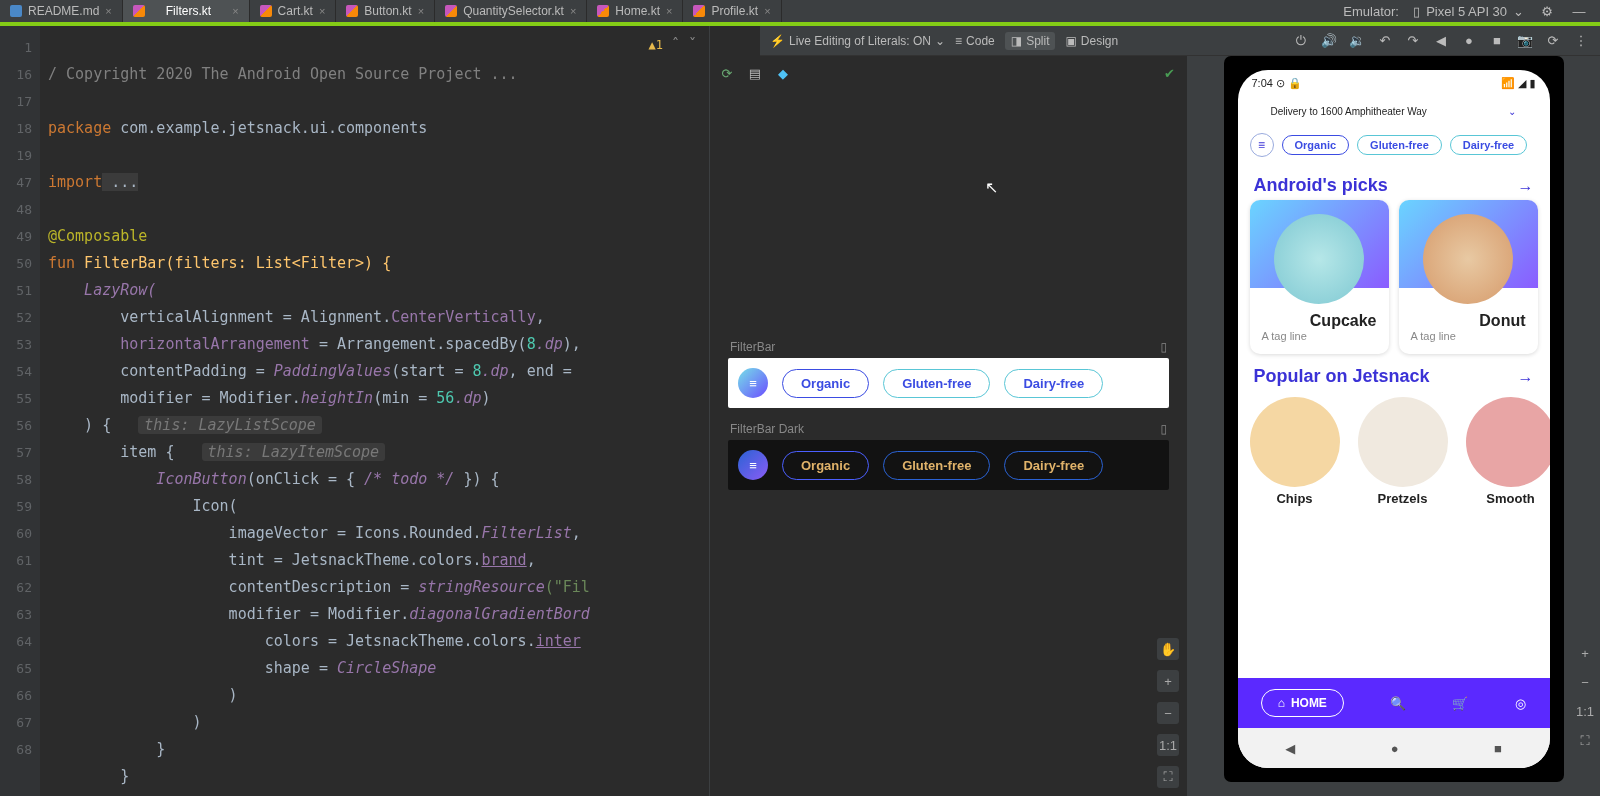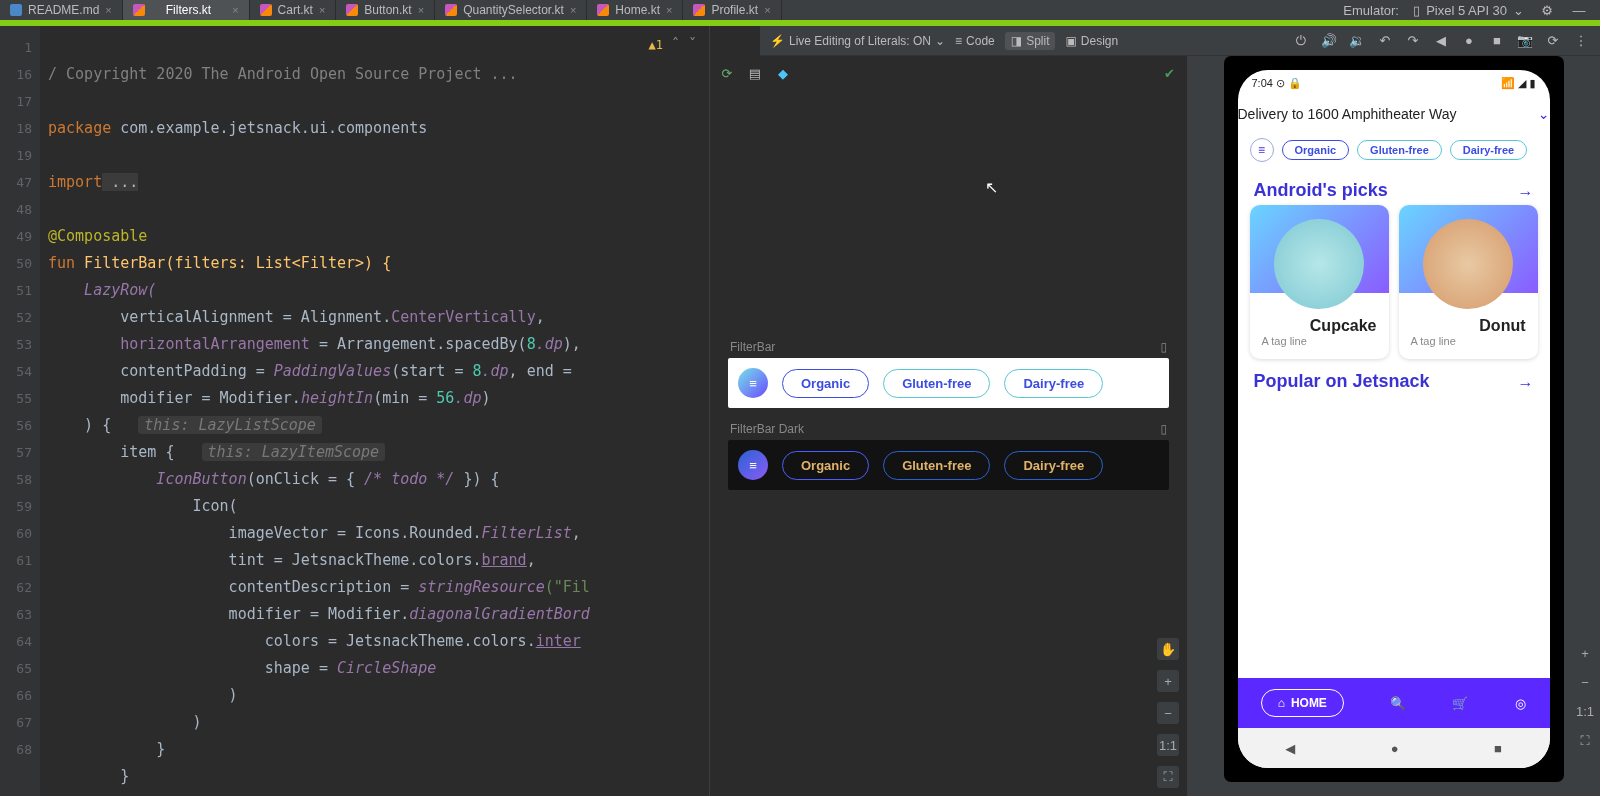--- a/index.html
+++ b/index.html
@@ -12,21 +12,21 @@
     height: 796px;
     overflow: hidden;
     position: relative;
   }
   
   .tabbar {
     height: 26px;
     background: #3c3f41;
     display: flex;
     align-items: stretch;
-    border-bottom: 6px solid #84cc16;
+    border-bottom: 4px solid #84cc16;
   }
   .tab {
     display: flex;
     align-items: center;
     gap: 6px;
     padding: 0 10px;
     color: #bbbbbb;
     font-size: 12px;
     border-right: 1px solid #2b2b2b;
   }
@@ -93,21 +93,21 @@
 
   .checkmark { color:#499c54; position:absolute; right:12px; top:40px;}
 
   
   .emucol { width:413px; background:#3c3f41; position:relative; display:flex; align-items:flex-start; justify-content:center; padding-top:30px;}
   .phone {
     width:340px; height:726px; background:#000; border-radius:7px; padding:14px; position:relative;
   }
   .screen { width:100%; height:100%; background:#fff; border-radius:30px; overflow:hidden; position:relative;}
   .status { height:26px; display:flex; align-items:center; justify-content:space-between; padding:0 14px; font-size:11px; color:#222;}
-  .deliver { padding:10px 0; display:flex; justify-content:space-between; align-items:center; font-size:14px; color:#222; font-weight:500;}
+  .deliver { padding:10px 33px; display:flex; justify-content:space-between; align-items:center; font-size:10px; color:#222; font-weight:500;}
   .chips-row { display:flex; gap:8px; padding:6px 12px; align-items:center;}
   .app-chip { border:1px solid #3b4ce2; color:#3b4ce2; border-radius:16px; padding:3px 12px; font-size:11px; font-weight:600;}
   .section { padding:12px 16px 4px; display:flex; justify-content:space-between; align-items:center;}
   .section h3 { color:#3b32d6; font-size:18px; font-weight:700;}
   .arrow { color:#3b32d6; font-size:16px;}
   .cards { display:flex; gap:10px; padding:0 12px;}
   .card { width:140px; border-radius:10px; box-shadow:0 1px 4px rgba(0,0,0,.15); overflow:hidden;}
   .card .hero { height:88px; background:linear-gradient(135deg,#6ad4ff,#8a5cff); display:flex; align-items:center; justify-content:center;}
   .food { width:90px; height:90px; border-radius:50%; background:#f0e6d6; margin-top:30px;}
   .card .body { padding:24px 12px 12px;}
@@ -357,20 +357,34 @@
             <div class="body">
                 <div class="t1">Donut</div>
                 <div class="t2">A tag line</div>
               </div>
           </div>
         </div>
         <div class="section">
           <h3>Popular on Jetsnack</h3>
           <span class="arrow">→</span>
         </div>
+        <div class="snacks">
+          <div class="snack">
+              <div class="circle" style="background:#f5d7a3"></div>
+              <div class="lbl">Chips</div>
+            </div>
+          <div class="snack">
+              <div class="circle" style="background:#f0e9df"></div>
+              <div class="lbl">Pretzels</div>
+            </div>
+          <div class="snack">
+              <div class="circle" style="background:#e8a5a5"></div>
+              <div class="lbl">Smooth</div>
+            </div>
+        </div>
         <div class="bottombar">
           <div class="home-pill">⌂ <span>HOME</span></div>
           <span class="bb-icon">🔍</span>
           <span class="bb-icon">🛒</span>
           <span class="bb-icon">◎</span>
         </div>
         <div class="navbar">
           <span>◀</span>
           <span>●</span>
           <span>■</span>

